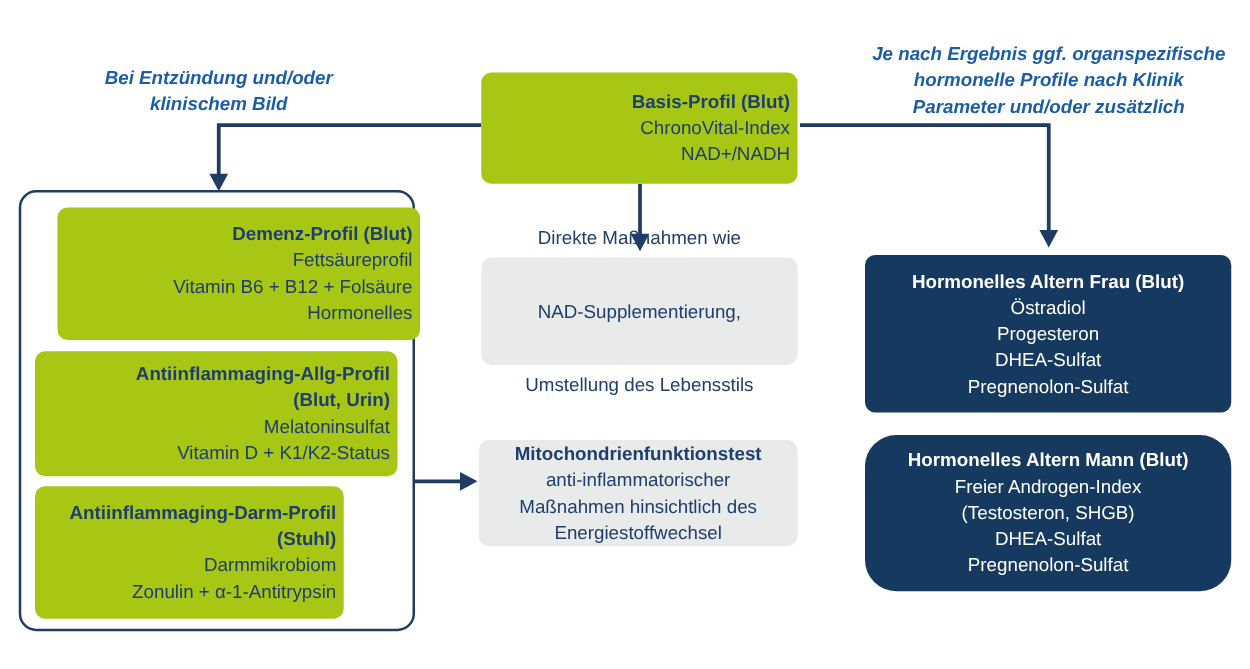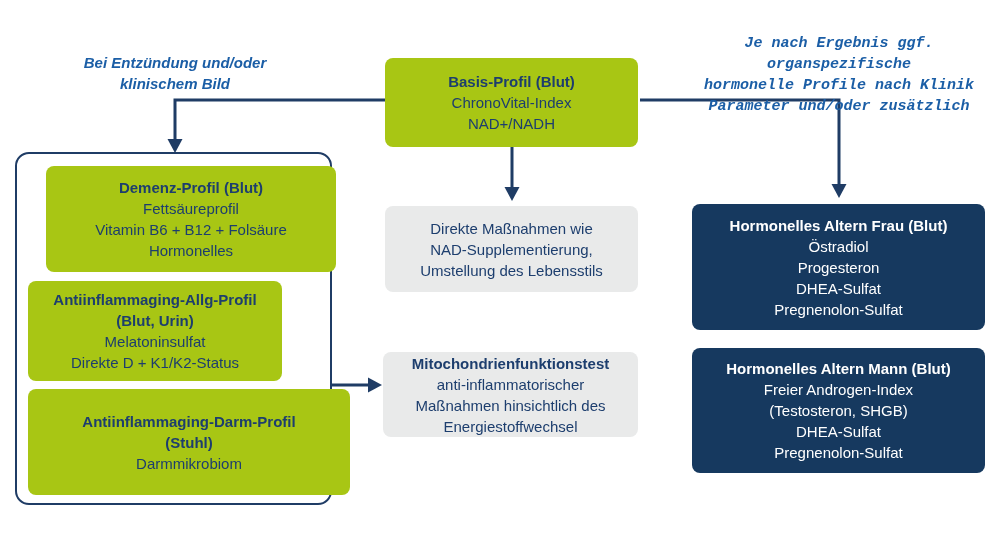--- a/index.html
+++ b/index.html
@@ -5,43 +5,43 @@
   html,body{margin:0;padding:0;background:#fff;}
   .canvas{
     position:relative;width:1000px;height:535px;background:#fff;
     font-family:"Liberation Sans",sans-serif;overflow:hidden;
   }
   .ann{
     position:absolute;text-align:center;font-style:italic;font-weight:600;
     font-size:15px;line-height:21px;color:var(--annotation);
   }
   .ann-left{left:50px;top:52px;width:250px;}
-  .ann-right{left:688px;top:33px;width:302px;font-family:Liberation Mono, monospace;}
+  .ann-right{left:688px;top:33px;width:302px;}
   .box{
     position:absolute;border-radius:8px;display:flex;flex-direction:column;
     justify-content:center;align-items:center;text-align:center;
     font-size:15px;line-height:21px;padding:4px 6px;box-sizing:border-box;
   }
-  .green{background:var(--green);color:var(--navy-text);}
+  .green{background:var(--green);color:var(--navy-text);align-items:flex-end;}
   .gray{background:var(--gray);color:var(--navy-text);}
   .navy{background:var(--navy);color:#ffffff;}
   .t{font-weight:bold;}
   .box-basis{left:385px;top:58px;width:253px;height:89px;}
   .group{
     position:absolute;left:15px;top:152px;width:317px;height:353px;
     border:2.5px solid var(--navy-line);border-radius:14px;background:#fff;
     box-sizing:border-box;
   }
   .box-demenz{left:46px;top:166px;width:290px;height:106px;}
-  .box-allg{left:28px;top:281px;width:254px;height:100px;}
-  .box-darm{left:28px;top:389px;width:322px;height:106px;}
-  .box-massnahmen{left:385px;top:206px;width:253px;height:86px;}
+  .box-allg{left:28px;top:281px;width:290px;height:100px;}
+  .box-darm{left:28px;top:389px;width:247px;height:106px;}
+  .box-massnahmen{left:385px;top:206px;width:253px;height:86px;gap:38px;}
   .box-mito{left:383px;top:352px;width:255px;height:85px;}
   .box-frau{left:692px;top:204px;width:293px;height:126px;}
-  .box-mann{left:692px;top:348px;width:293px;height:125px;}
+  .box-mann{left:692px;top:348px;width:293px;height:125px;border-radius:25px;}
   .arrows{position:absolute;left:0;top:0;width:1000px;height:535px;pointer-events:none;}
   .arrows polyline,.arrows line{fill:none;stroke:var(--navy-line);stroke-width:3;}
   .arrows polygon{fill:var(--navy-line);stroke:none;}
 </style>
 </head>
 <body>
 
 <div class="canvas">
 
   <svg class="arrows" viewBox="0 0 1000 535">
@@ -77,27 +77,28 @@
     <div class="t">Demenz-Profil (Blut)</div>
     <div>Fettsäureprofil</div>
     <div>Vitamin B6 + B12 + Folsäure</div>
     <div>Hormonelles</div>
   </div>
 
   <div class="box green box-allg">
     <div class="t">Antiinflammaging-Allg-Profil</div>
     <div class="t">(Blut, Urin)</div>
     <div>Melatoninsulfat</div>
-    <div>Direkte D + K1/K2-Status</div>
+    <div>Vitamin D + K1/K2-Status</div>
   </div>
 
   <div class="box green box-darm">
     <div class="t">Antiinflammaging-Darm-Profil</div>
     <div class="t">(Stuhl)</div>
     <div>Darmmikrobiom</div>
+    <div>Zonulin + α-1-Antitrypsin</div>
   </div>
 
   <div class="box gray box-massnahmen">
     <div>Direkte Maßnahmen wie</div>
     <div>NAD-Supplementierung,</div>
     <div>Umstellung des Lebensstils</div>
   </div>
 
   <div class="box gray box-mito">
     <div class="t">Mitochondrienfunktionstest</div>

